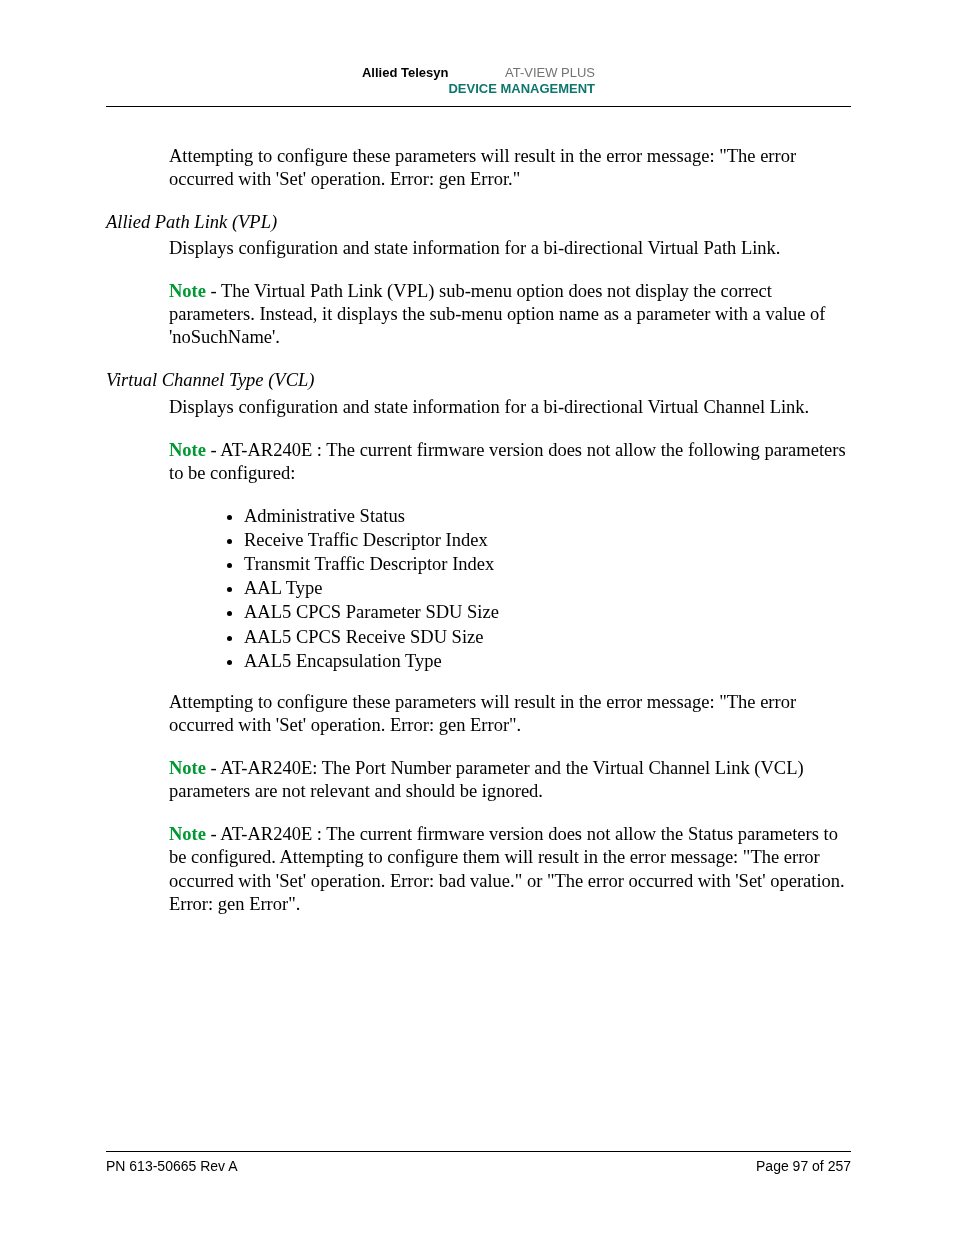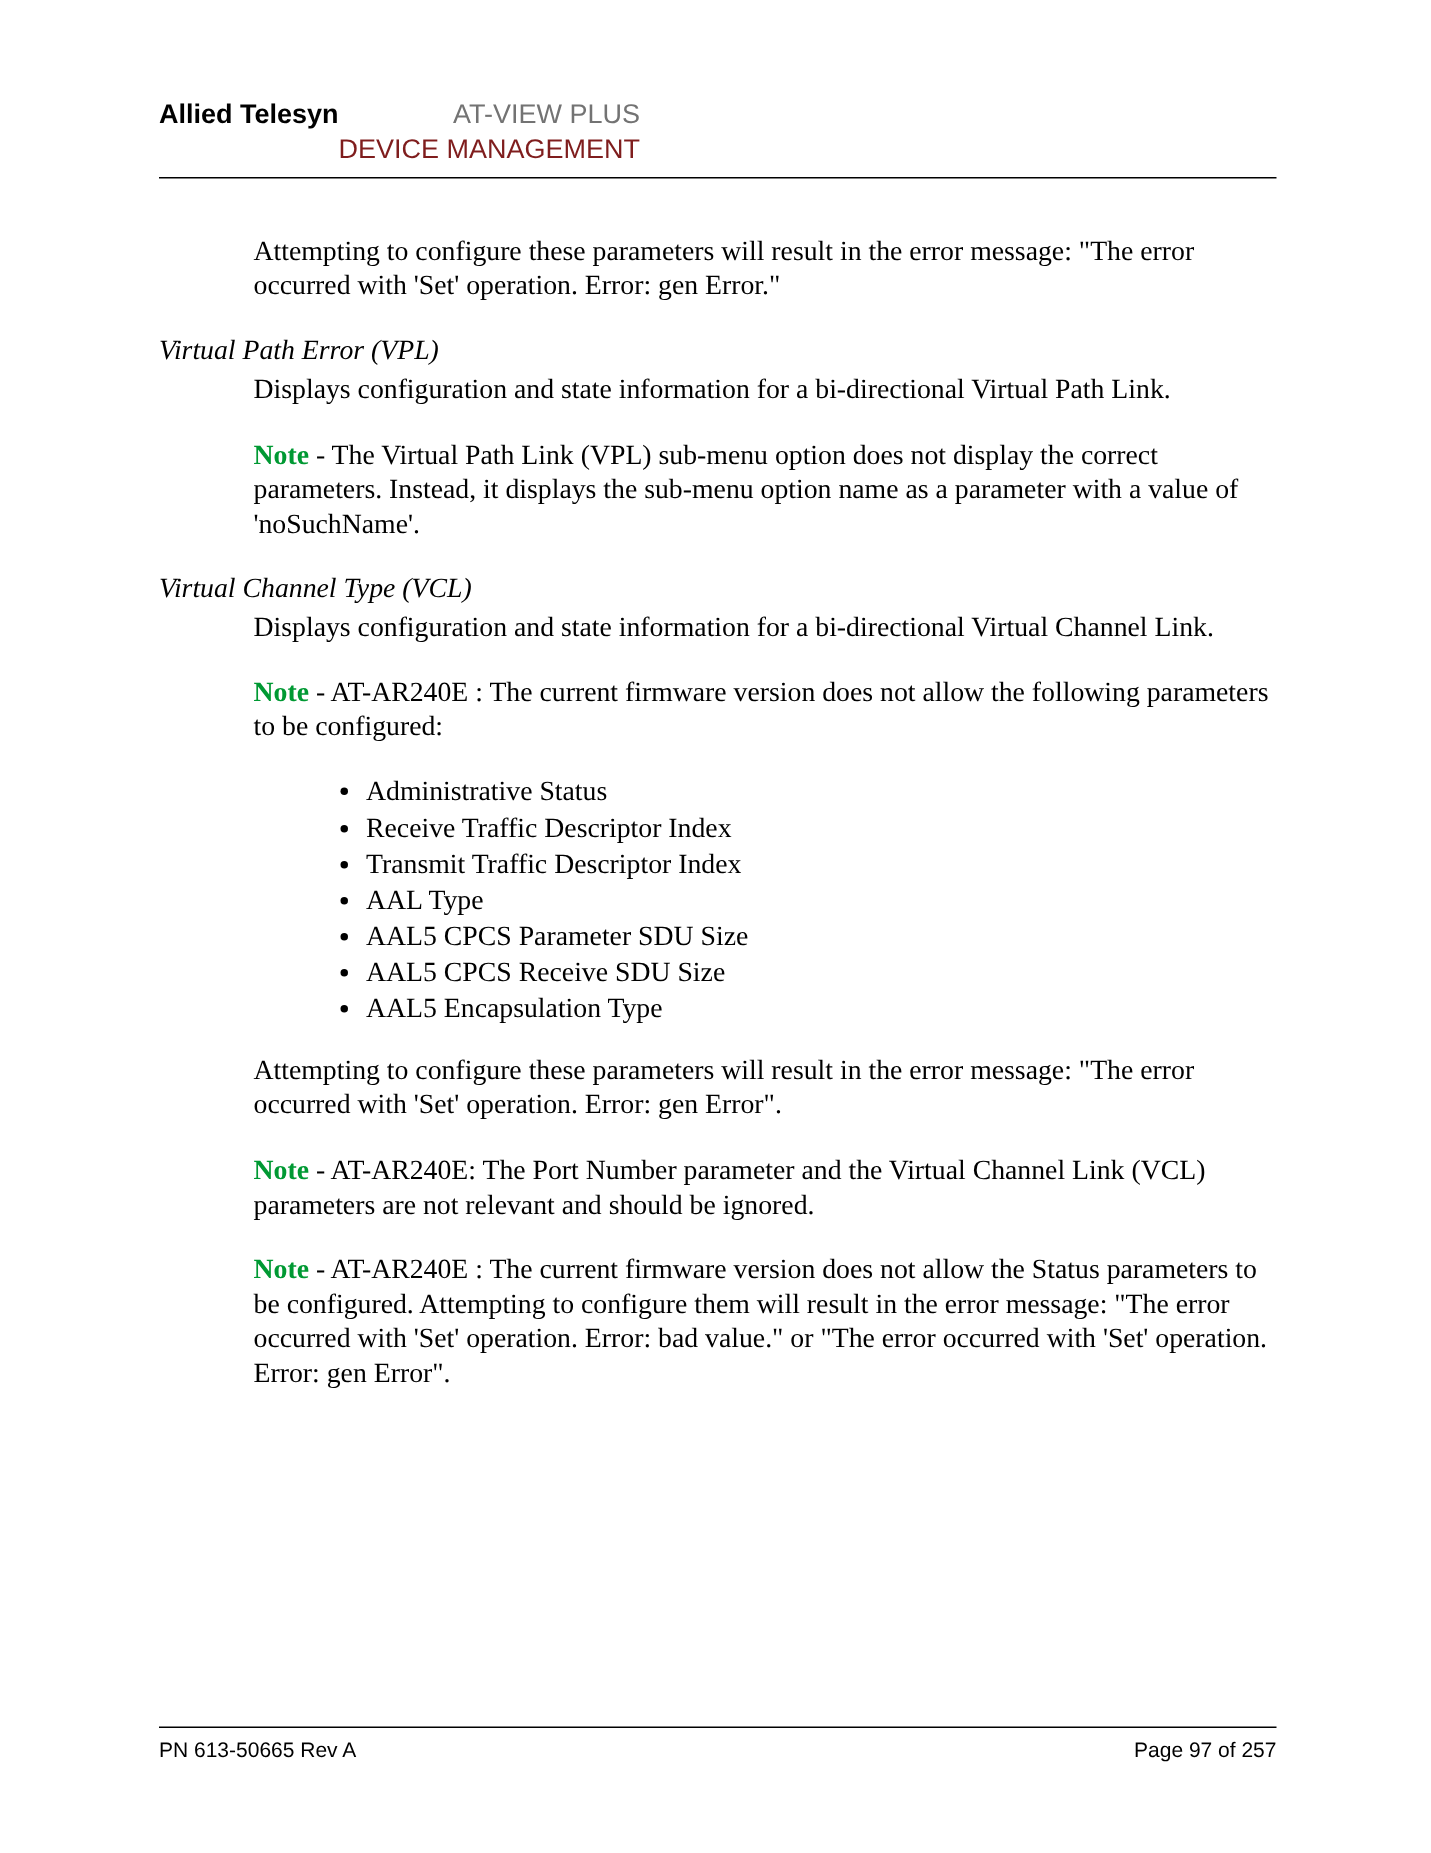--- a/index.html
+++ b/index.html
@@ -11,33 +11,33 @@
     font-size: 18.5px;
     color: #000;
     line-height: 1.25;
     position: relative;
   }
   .page {
     padding: 65px 103px 0 106px;
   }
   .header-row {
     display: flex;
-    justify-content: flex-start;
+    justify-content: center;
     align-items: flex-start;
     font-family: Verdana, Geneva, sans-serif;
-    font-size: 18px;
+    font-size: 13px;
     font-weight: bold;
     padding-bottom: 8px;
     border-bottom: 1.5px solid #000;
     margin-bottom: 38px;
   }
   .header-left { text-align: left; }
   .header-right { text-align: right; }
   .product-link { color: #737373; font-weight: normal; }
-  .device-mgmt { color: #7f1d1d; font-weight: normal; }
+  .device-mgmt { color: #0f766e; font-weight: bold; }
   .content { padding-left: 63px; }
   ul.bullets {
     list-style: disc;
     padding-left: 75px;
     margin-bottom: 35px;
   }
   ul.bullets li { margin: 0 0 1px 0; }
   .para { margin-bottom: 20px; }
   .section-heading {
     font-style: italic;
@@ -72,21 +72,21 @@
       <span class="product-link">AT-VIEW PLUS</span><br>
       <span class="device-mgmt">DEVICE MANAGEMENT</span>
     </div>
   </div>
 
   <div class="content">
 
 
     <p class="para">Attempting to configure these parameters will result in the error message: "The error occurred with 'Set' operation. Error: gen Error."</p>
 
-    <p class="section-heading">Virtual Path Error (VPL)</p>
+    <p class="section-heading">Allied Path Link (VPL)</p>
     <p class="para">Displays configuration and state information for a bi-directional Virtual Path Link.</p>
     <p class="para">
       <span class="note-word">Note</span><span> - The Virtual Path Link (VPL) sub-menu option does not display the correct parameters. Instead, it displays the sub-menu option name as a parameter with a value of 'noSuchName'.</span>
     </p>
 
     <p class="section-heading">Virtual Channel Type (VCL)</p>
     <p class="para">Displays configuration and state information for a bi-directional Virtual Channel Link.</p>
     <p class="para">
       <span class="note-word">Note</span><span> - AT-AR240E : The current firmware version does not allow the following parameters to be configured:</span>
     </p>

